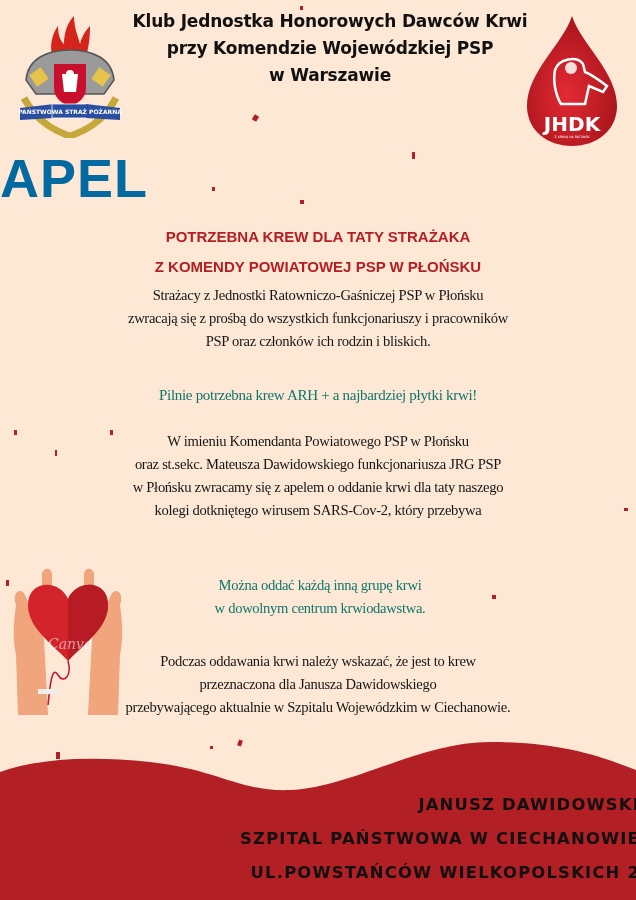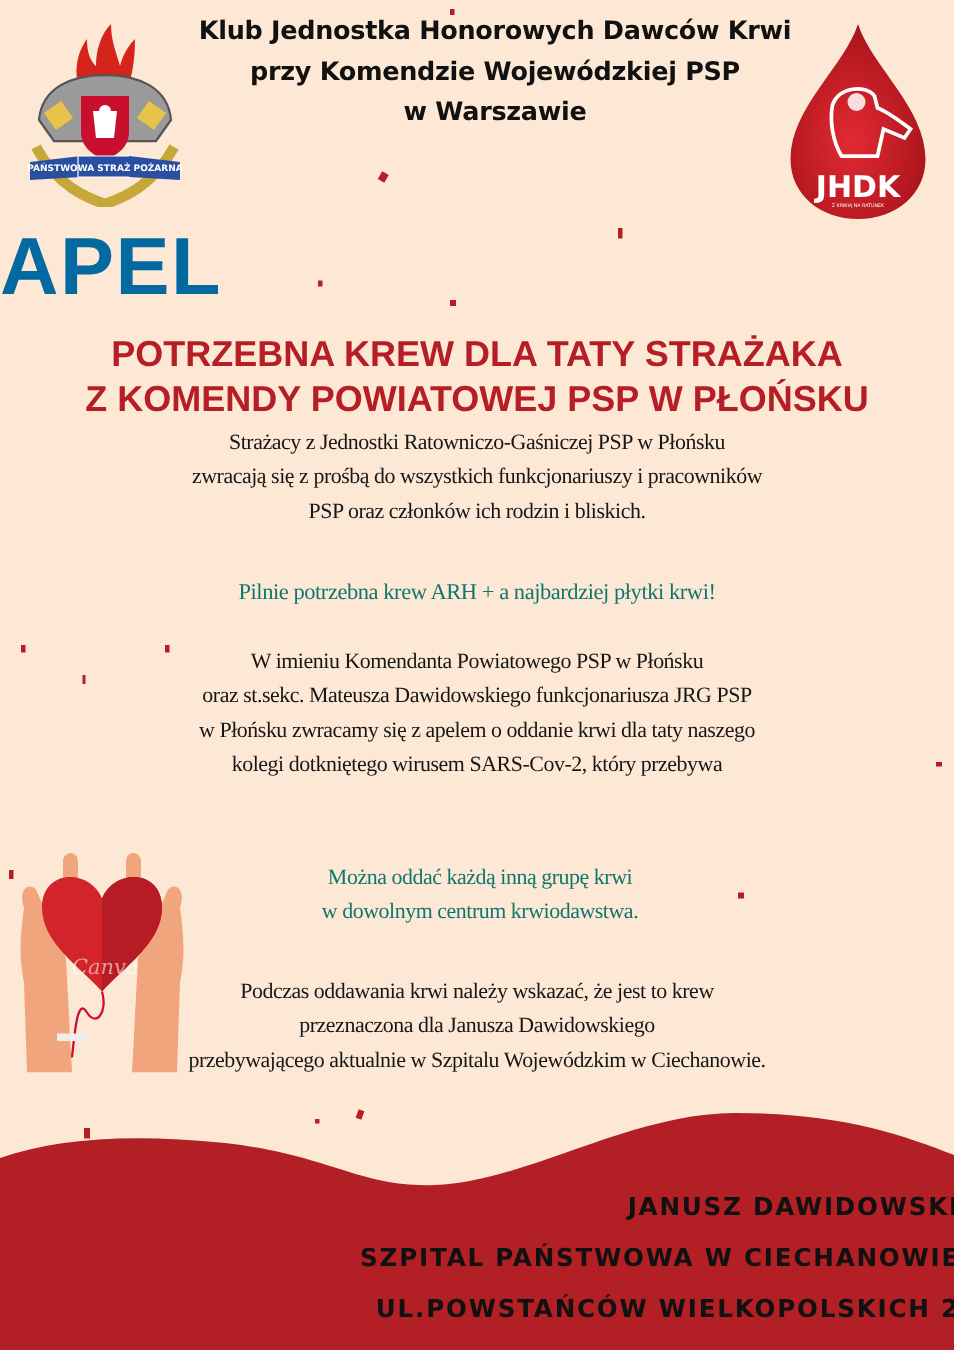--- a/index.html
+++ b/index.html
@@ -3,21 +3,21 @@
   <meta charset="utf-8">
   <style>
     html, body { margin:0; padding:0; }
     body { width:636px; height:900px; overflow:hidden; background:#fde8d5; position:relative; font-family:"DejaVu Sans", sans-serif; }
     .page { position:absolute; left:0; top:0; width:636px; height:900px;padding-left:32px; }
     .speck { position:absolute; background:#b51e24; }
     .header-title { position:absolute; left:130px; top:8px; width:400px; text-align:center; font-family:"DejaVu Sans", sans-serif; font-size:17px; line-height:27px; color:#111; font-weight:bold; letter-spacing:-0.2px; }
     .logo-left { position:absolute; left:18px; top:14px; width:104px; height:124px; }
     .logo-right { position:absolute; left:525px; top:14px; width:94px; height:134px; }
     .apel { position:absolute; left:0; top:148px; width:636px; text-align:left; font-family:"Liberation Sans", sans-serif; font-weight:bold; font-size:54px; line-height:60px; color:#0369a1; letter-spacing:1px; }
-    .subtitle { position:absolute; left:0; top:222px; width:636px; text-align:center; font-family:"Liberation Sans", sans-serif; font-weight:bold; font-size:24px; line-height:30px; color:#b51e24; }
+    .subtitle { position:absolute; left:0; top:222px; width:636px; text-align:center; font-family:"Liberation Sans", sans-serif; font-weight:bold; font-size:15px; line-height:30px; color:#b51e24; }
     .body-text { position:absolute; left:0; width:636px; text-align:center; font-family:Liberation Serif, serif; font-size:14.6px; line-height:23px; color:#161616; letter-spacing:-0.3px; }
     .red-text { color:#0f766e; }
     .p1 { top:284px; }
     .p2 { top:384px; font-size:15px; }
     .p3 { top:430px; }
     .p4 { top:574px; left:70px; font-size:14.6px; line-height:23px; }
     .p5 { top:650px; }
     .wave { position:absolute; left:0; top:736px; width:636px; height:164px; }
     .footer { position:absolute; left:4px; top:788px; width:636px; text-align:right; font-family:"DejaVu Sans", sans-serif; font-weight:bold; font-size:16.4px; line-height:34px; color:#111; letter-spacing:1.2px; }
     .hands { position:absolute; left:8px; top:565px; width:120px; height:150px; }

